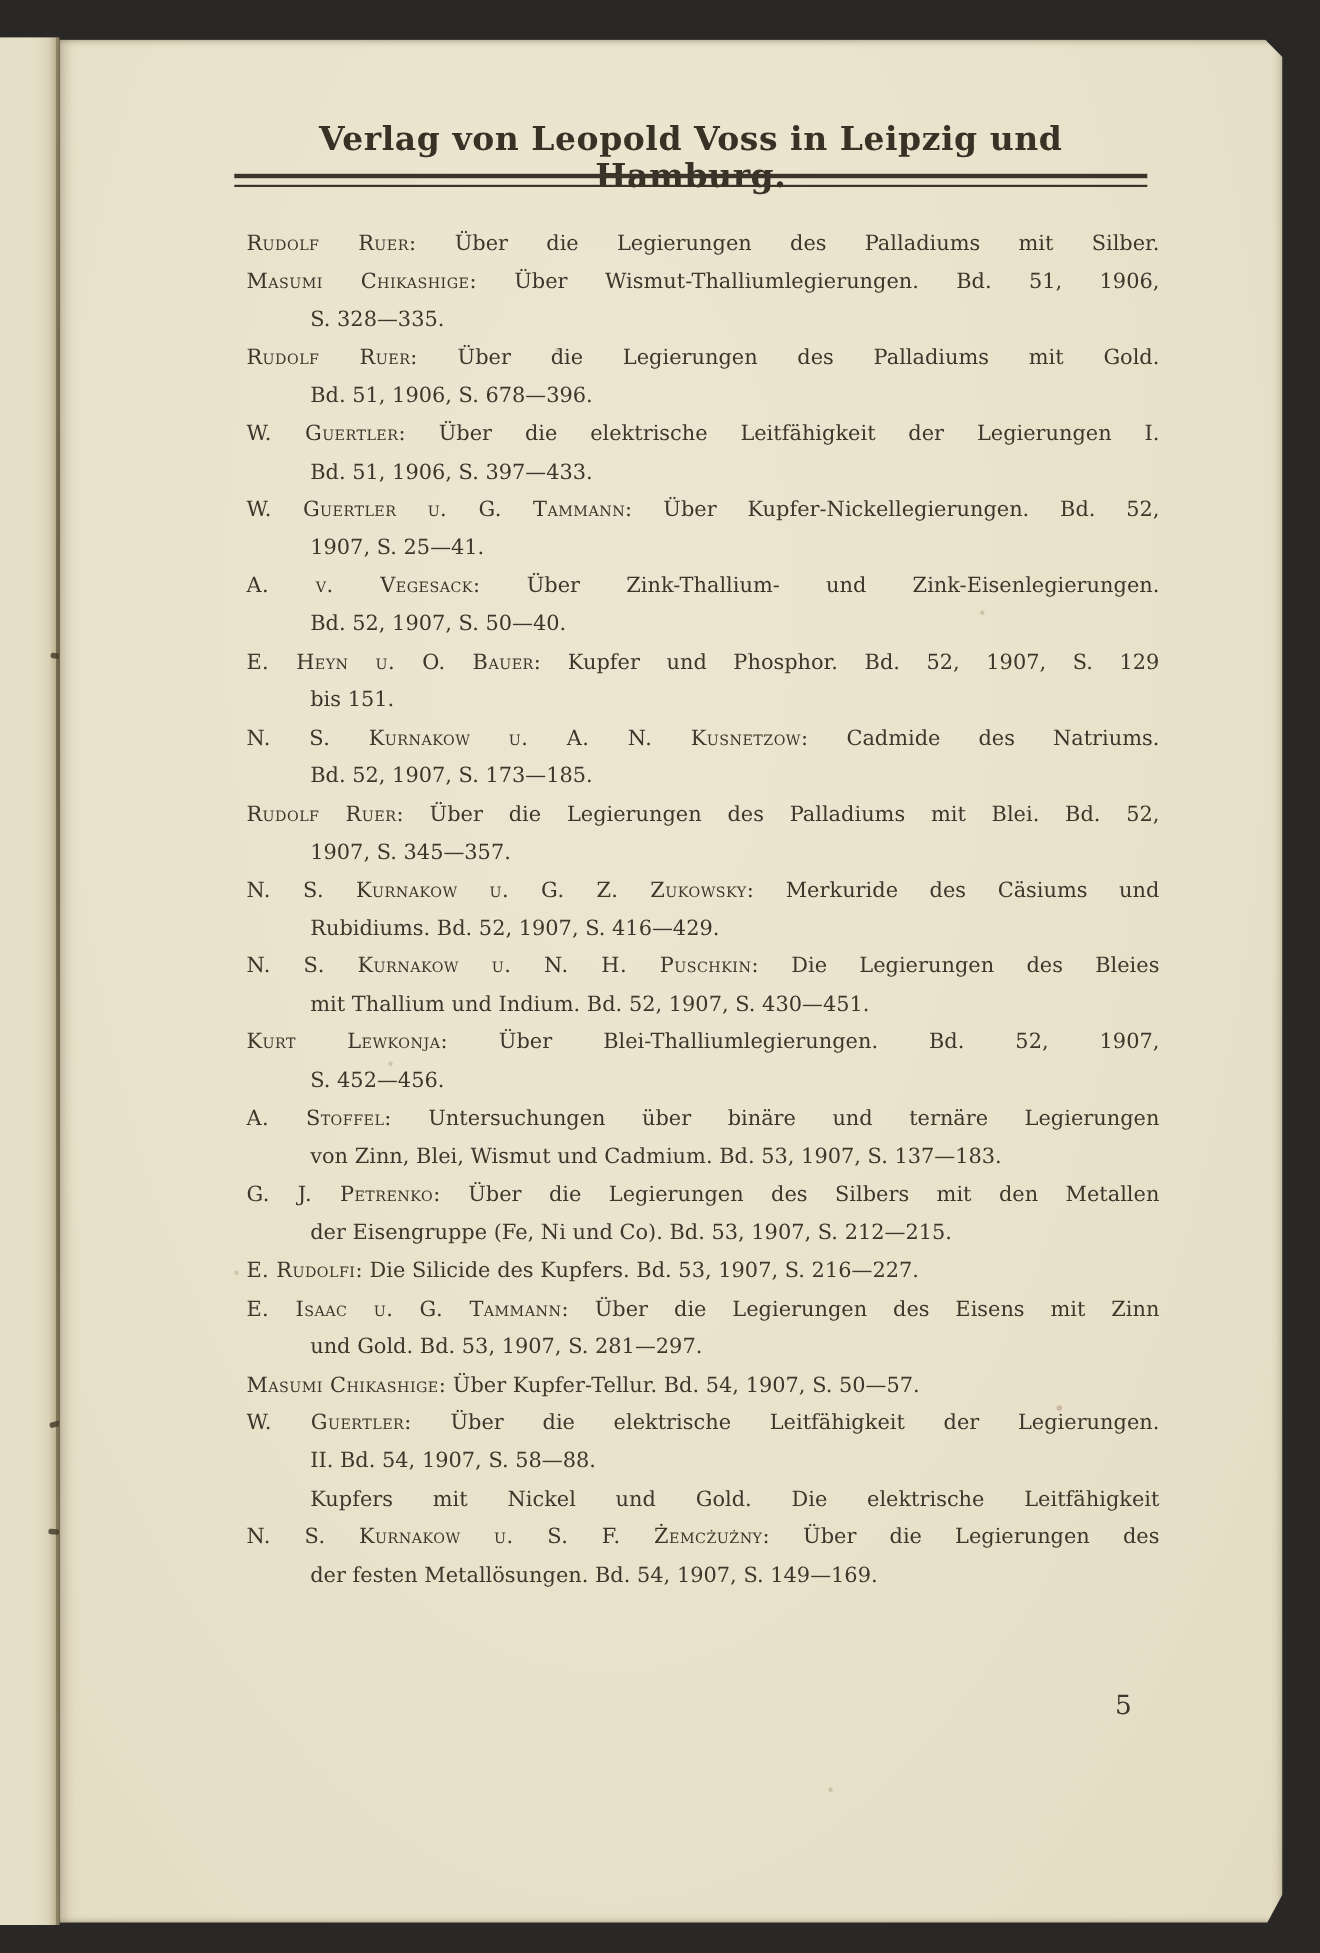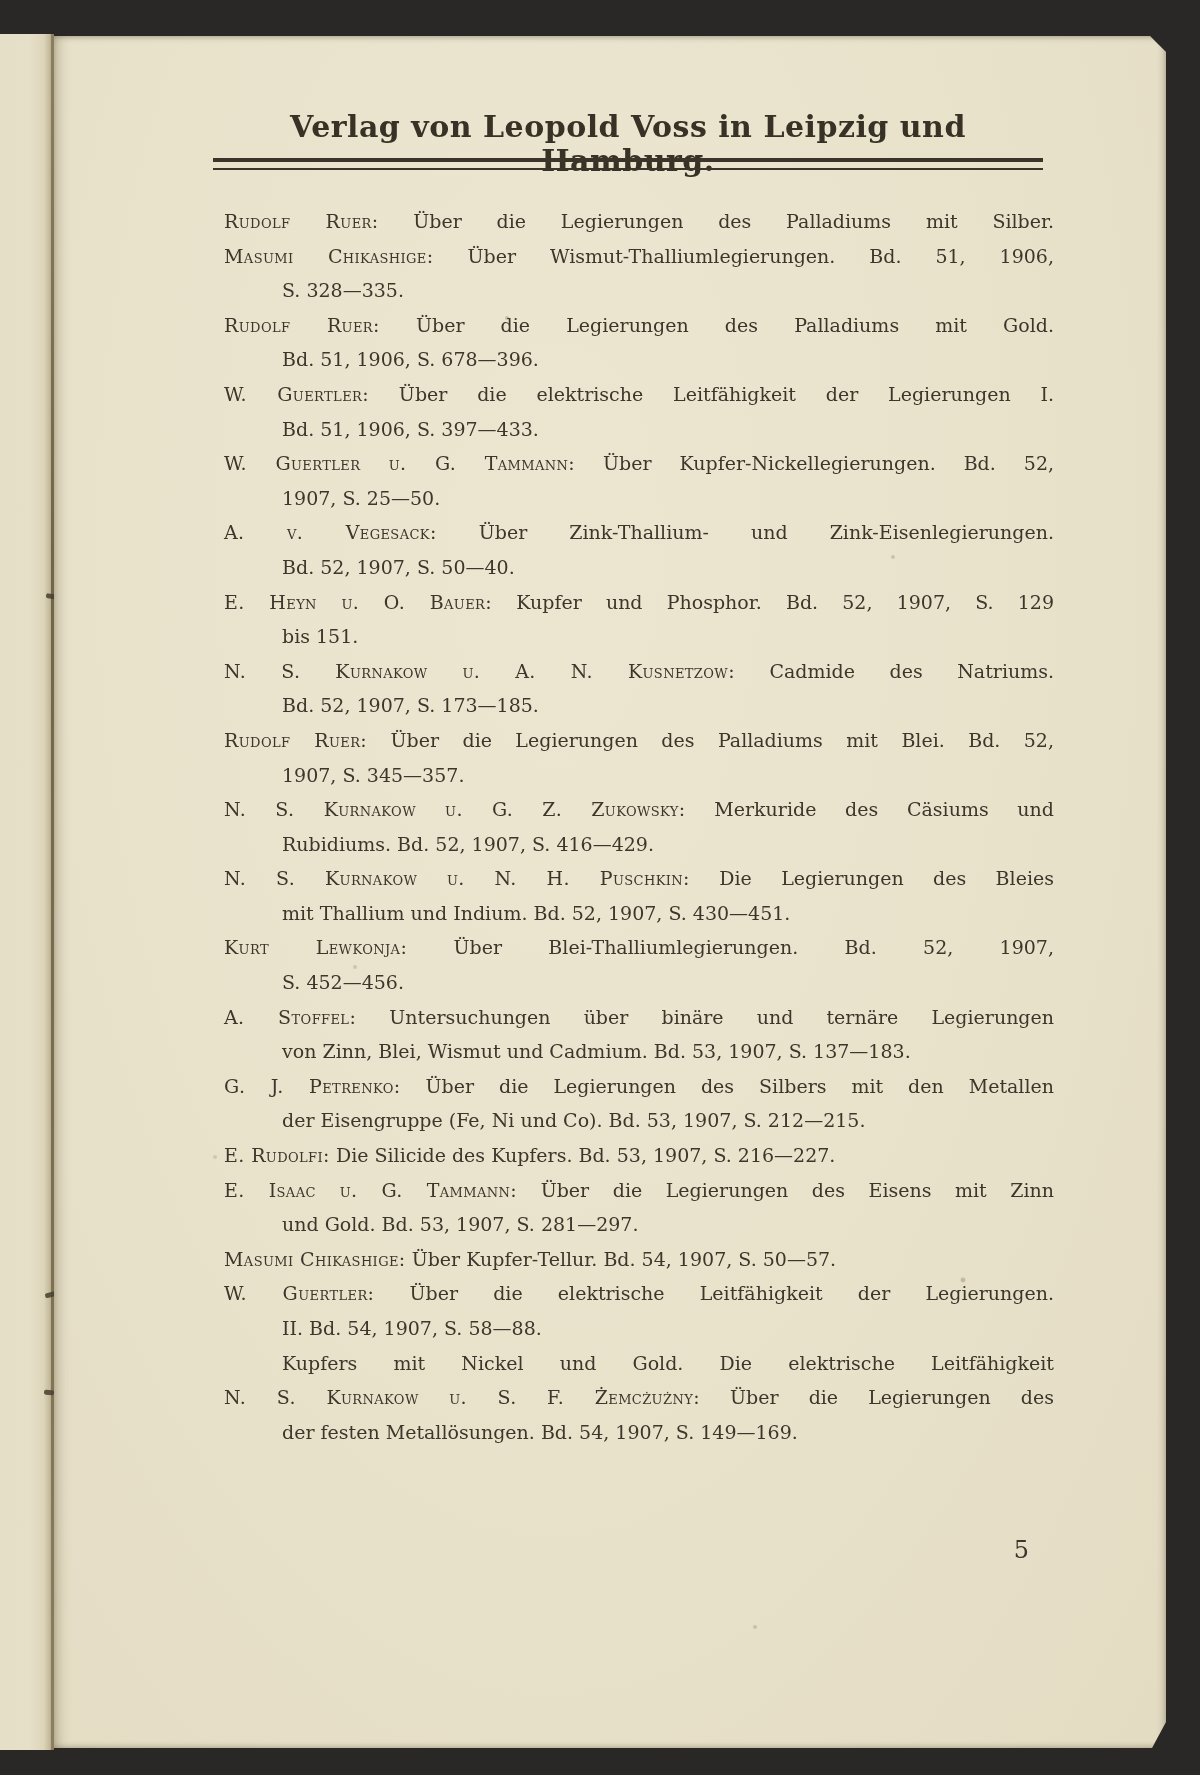--- a/index.html
+++ b/index.html
@@ -103,21 +103,21 @@
         <div class="entry">
           <div class="line"><span class="author">Rudolf Ruer:</span> Über die Legierungen des Palladiums mit Gold.</div>
           <div class="line cont last">Bd. 51, 1906, S. 678—396.</div>
         </div>
         <div class="entry">
           <div class="line"><span class="author">W. Guertler:</span> Über die elektrische Leitfähigkeit der Legierungen I.</div>
           <div class="line cont last">Bd. 51, 1906, S. 397—433.</div>
         </div>
         <div class="entry">
           <div class="line"><span class="author">W. Guertler u. G. Tammann:</span> Über Kupfer-Nickellegierungen. Bd. 52,</div>
-          <div class="line cont last">1907, S. 25—50.</div>
+          <div class="line cont last">1907, S. 25—41.</div>
         </div>
         <div class="entry">
           <div class="line"><span class="author">A. v. Vegesack:</span> Über Zink-Thallium- und Zink-Eisenlegierungen.</div>
           <div class="line cont last">Bd. 52, 1907, S. 50—40.</div>
         </div>
         <div class="entry">
           <div class="line"><span class="author">E. Heyn u. O. Bauer:</span> Kupfer und Phosphor. Bd. 52, 1907, S. 129</div>
           <div class="line cont last">bis 151.</div>
         </div>
         <div class="entry">

